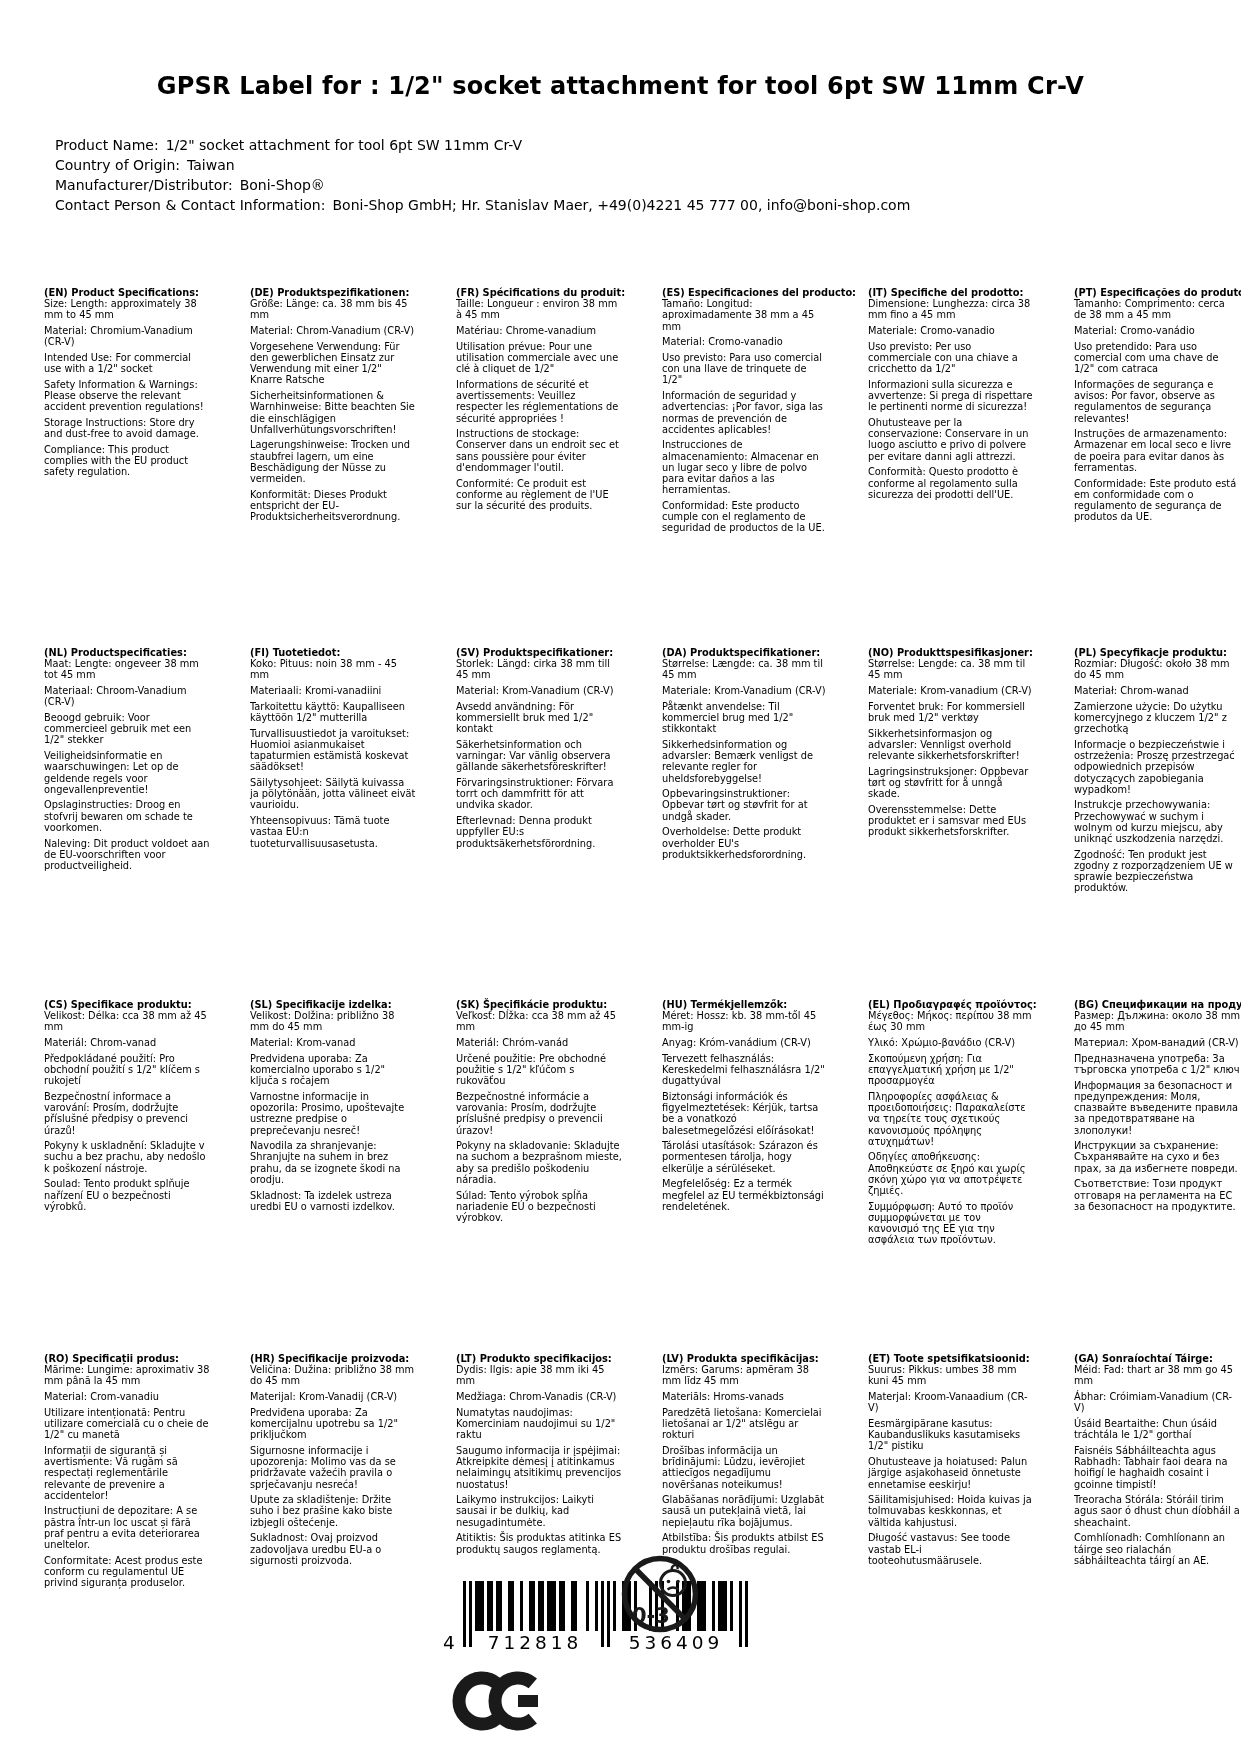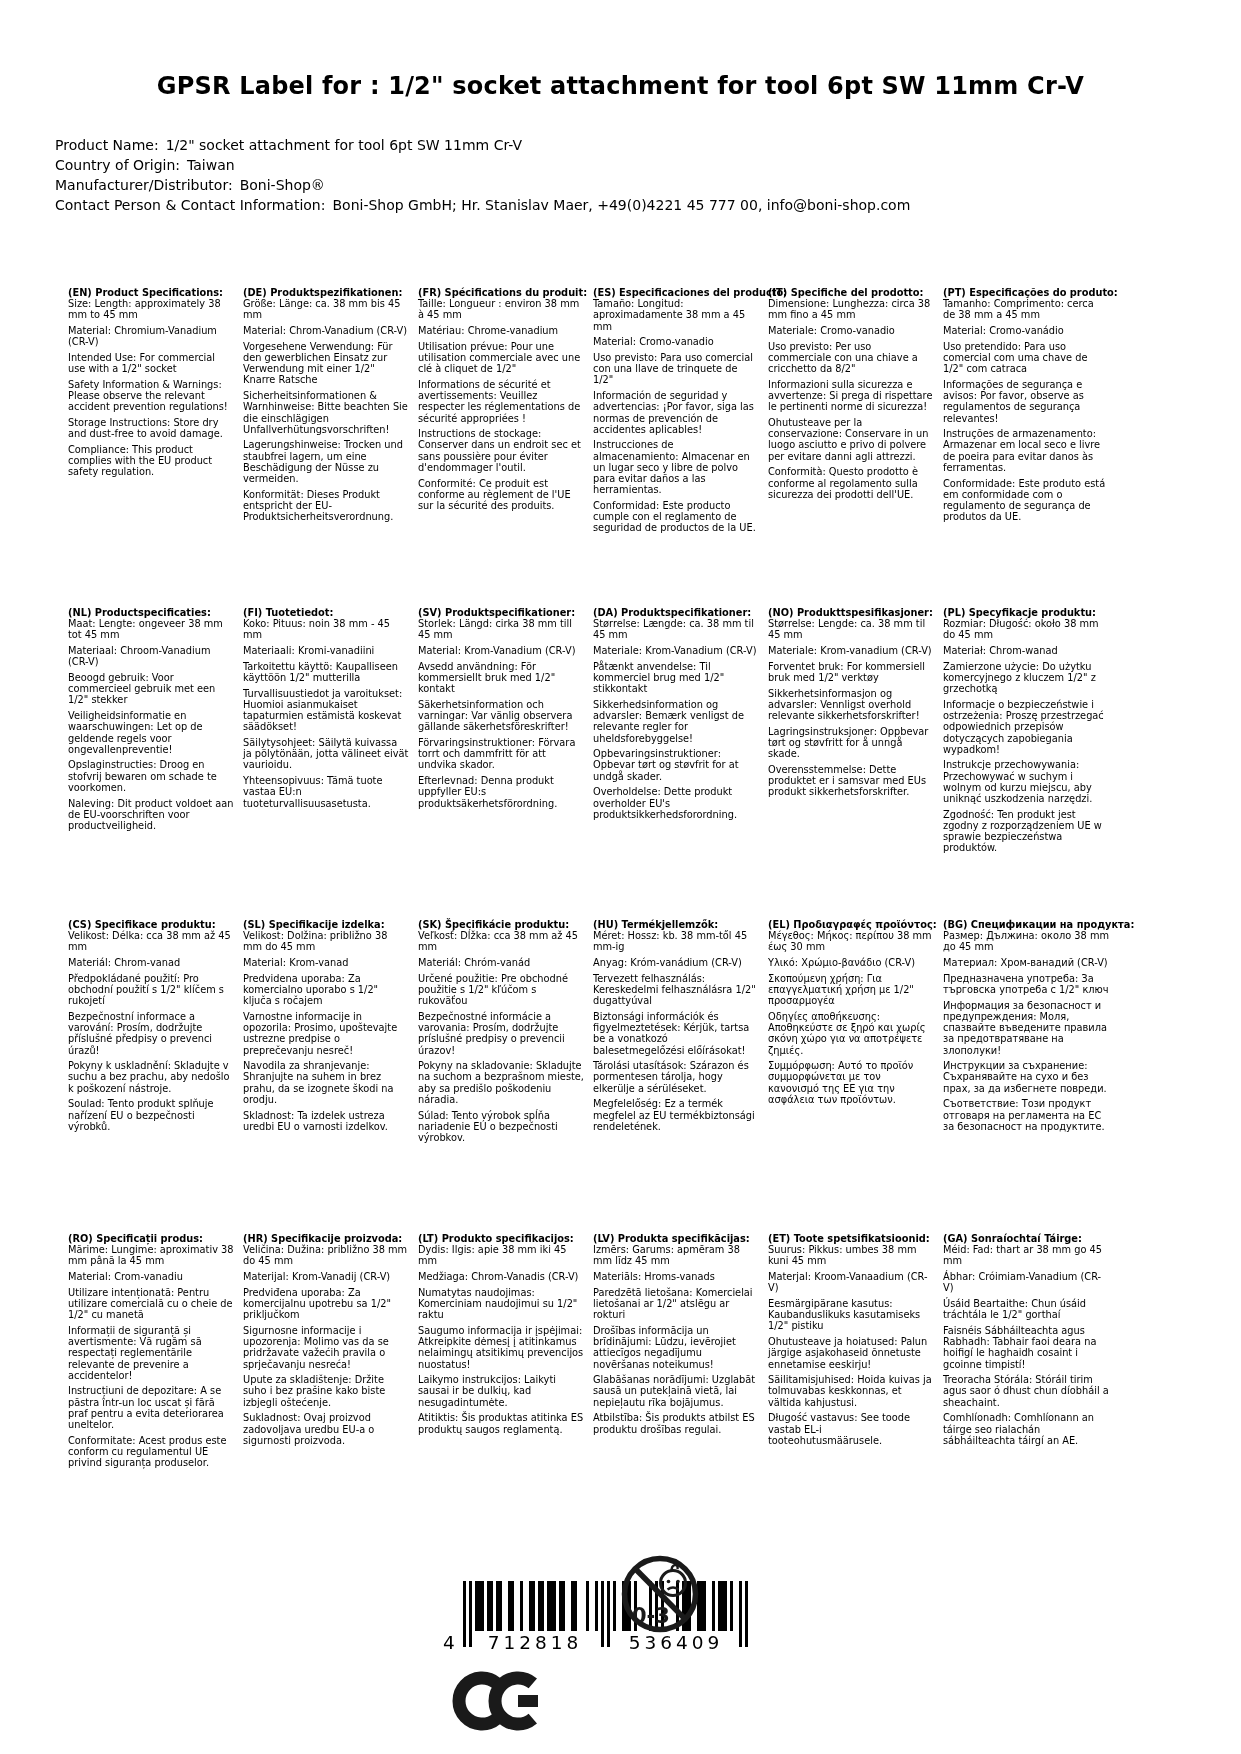--- a/index.html
+++ b/index.html
@@ -3,23 +3,23 @@
 <meta charset="utf-8">
 <style>
   html,body { margin:0; padding:0; background:#fff; }
   .page { position:relative; width:1241px; height:1754px; background:#fff;
           font-family:"DejaVu Sans", sans-serif; color:#000; overflow:hidden; }
   .title { position:absolute; top:56px; left:0; right:0; text-align:center;
            font-size:24px; font-weight:bold; letter-spacing:0.2px; }
   .product-info { position:absolute; top:138px; left:55px; right:40px; font-size:14px; line-height:15px; }
   .info-row { margin-bottom:5px; white-space:nowrap; }
   .info-label { font-weight:normal; margin-right:7px; }
-  .blocks { position:absolute; top:287px; left:68px;
+  .blocks { position:absolute; top:287px; left:44px;
             display:grid; grid-template-columns:repeat(6,166px); column-gap:9px;
-            grid-template-rows:320px 312px 314px auto; }
+            grid-template-rows:320px 312px 314px auto;gap:40px; }
   .block { font-size:9.8px; line-height:11.2px; }
   .block h3 { font-size:9.8px; font-weight:bold; margin:0; white-space:nowrap; }
   .block p { margin:0 0 4.5px 0; overflow-wrap:break-word; word-break:break-word; }
   .barcode { position:absolute; left:437px; top:1581px; }
   .barcode svg { display:block; }
   .barcode text { font-family:"DejaVu Sans", sans-serif; font-size:18.5px; fill:#000; }
   .ce-mark { position:absolute; left:452px; top:1663px; }
   .age-warning { position:absolute; left:618px; top:1552px; }
 </style>
 </head>
@@ -70,21 +70,21 @@
         <p>Material: Cromo-vanadio</p>
         <p>Uso previsto: Para uso comercial con una llave de trinquete de 1/2"</p>
         <p>Información de seguridad y advertencias: ¡Por favor, siga las normas de prevención de accidentes aplicables!</p>
         <p>Instrucciones de almacenamiento: Almacenar en un lugar seco y libre de polvo para evitar daños a las herramientas.</p>
         <p>Conformidad: Este producto cumple con el reglamento de seguridad de productos de la UE.</p>
       </article>
       <article class="block">
         <h3>(IT) Specifiche del prodotto:</h3>
         <p>Dimensione: Lunghezza: circa 38 mm fino a 45 mm</p>
         <p>Materiale: Cromo-vanadio</p>
-        <p>Uso previsto: Per uso commerciale con una chiave a cricchetto da 8/2"</p>
+        <p>Uso previsto: Per uso commerciale con una chiave a cricchetto da 1/2"</p>
         <p>Informazioni sulla sicurezza e avvertenze: Si prega di rispettare le pertinenti norme di sicurezza!</p>
         <p>Ohutusteave per la conservazione: Conservare in un luogo asciutto e privo di polvere per evitare danni agli attrezzi.</p>
         <p>Conformità: Questo prodotto è conforme al regolamento sulla sicurezza dei prodotti dell'UE.</p>
       </article>
       <article class="block">
         <h3>(PT) Especificações do produto:</h3>
         <p>Tamanho: Comprimento: cerca de 38 mm a 45 mm</p>
         <p>Material: Cromo-vanádio</p>
         <p>Uso pretendido: Para uso comercial com uma chave de 1/2" com catraca</p>
         <p>Informações de segurança e avisos: Por favor, observe as regulamentos de segurança relevantes!</p>
@@ -179,20 +179,21 @@
         <p>Tervezett felhasználás: Kereskedelmi felhasználásra 1/2" dugattyúval</p>
         <p>Biztonsági információk és figyelmeztetések: Kérjük, tartsa be a vonatkozó balesetmegelőzési előírásokat!</p>
         <p>Tárolási utasítások: Szárazon és pormentesen tárolja, hogy elkerülje a sérüléseket.</p>
         <p>Megfelelőség: Ez a termék megfelel az EU termékbiztonsági rendeletének.</p>
       </article>
       <article class="block">
         <h3>(EL) Προδιαγραφές προϊόντος:</h3>
         <p>Μέγεθος: Μήκος: περίπου 38 mm έως 30 mm</p>
         <p>Υλικό: Χρώμιο-βανάδιο (CR-V)</p>
         <p>Σκοπούμενη χρήση: Για επαγγελματική χρήση με 1/2" προσαρμογέα</p>
+        <p>Πληροφορίες ασφάλειας &amp; προειδοποιήσεις: Παρακαλείστε να τηρείτε τους σχετικούς κανονισμούς πρόληψης ατυχημάτων!</p>
         <p>Οδηγίες αποθήκευσης: Αποθηκεύστε σε ξηρό και χωρίς σκόνη χώρο για να αποτρέψετε ζημιές.</p>
         <p>Συμμόρφωση: Αυτό το προϊόν συμμορφώνεται με τον κανονισμό της ΕΕ για την ασφάλεια των προϊόντων.</p>
       </article>
       <article class="block">
         <h3>(BG) Спецификации на продукта:</h3>
         <p>Размер: Дължина: около 38 mm до 45 mm</p>
         <p>Материал: Хром-ванадий (CR-V)</p>
         <p>Предназначена употреба: За търговска употреба с 1/2" ключ</p>
         <p>Информация за безопасност и предупреждения: Моля, спазвайте въведените правила за предотвратяване на злополуки!</p>
         <p>Инструкции за съхранение: Съхранявайте на сухо и без прах, за да избегнете повреди.</p>

